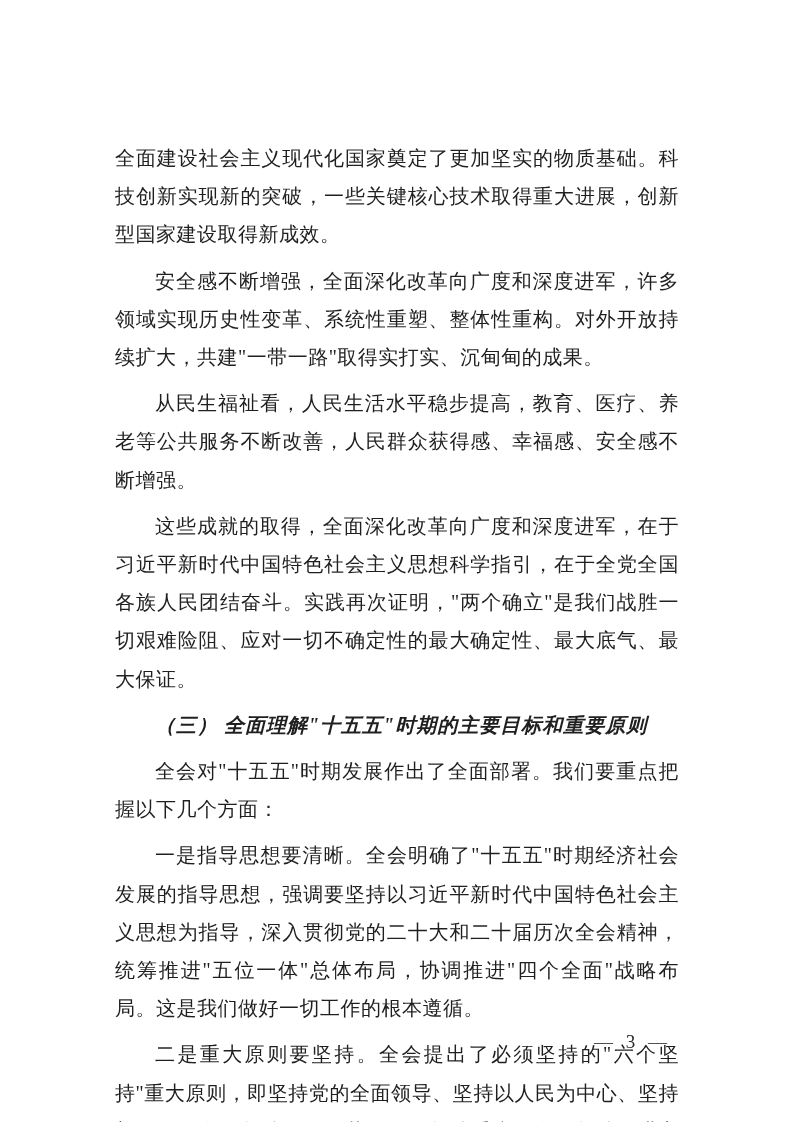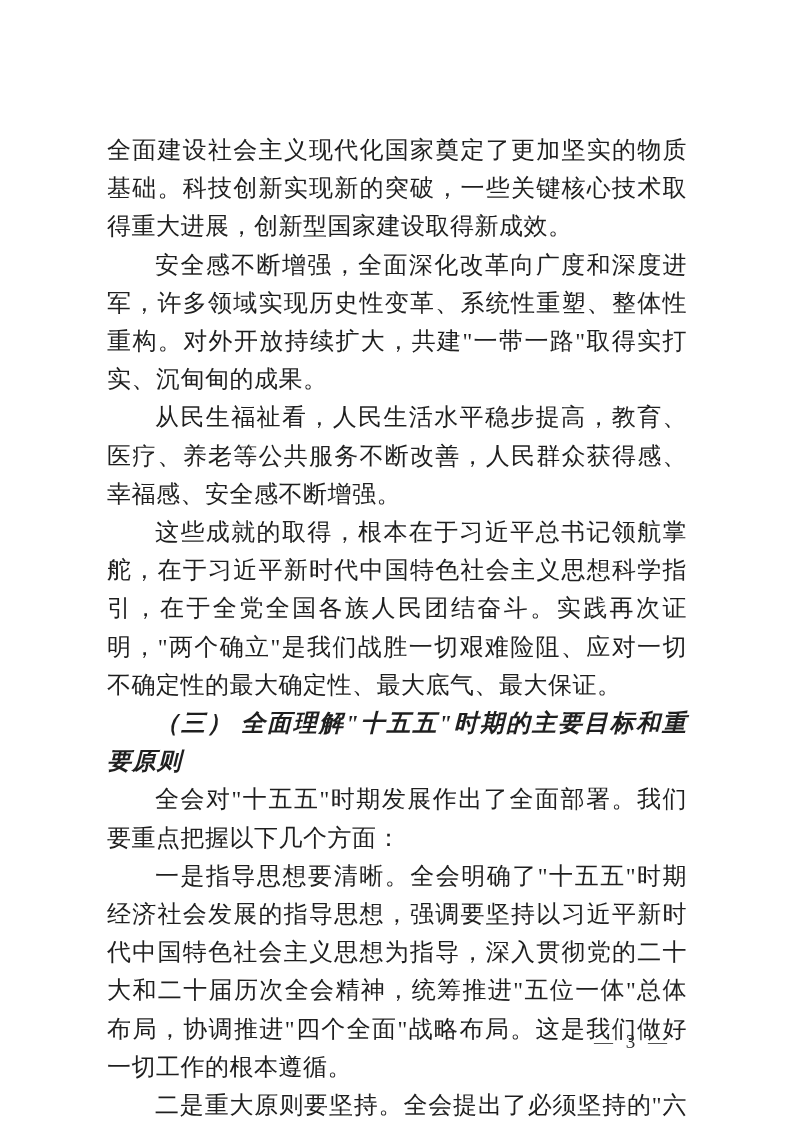--- a/index.html
+++ b/index.html
@@ -16,22 +16,22 @@
     color: #1f1f1f;
     overflow: hidden;
   }
   .body-text {
     position: absolute;
     left: 107px;
     top: 131px;
     width: 580px;
   }
   .para {
-    margin: 0;
-    font-size: 24px;
+    margin: 8px;
+    font-size: 20px;
     line-height: 38.2px;
     letter-spacing: 0.5px;
     text-align: justify;
     text-justify: inter-ideograph;
     text-indent: 2em;
   }
   .para.no-indent {
     text-indent: 0;
   }
   .para.heading {
@@ -63,21 +63,21 @@
 
 <div class="page">
 
   <main class="body-text">
     <p class="para no-indent">全面建设社会主义现代化国家奠定了更加坚实的物质基础。科技创新实现新的突破，一些关键核心技术取得重大进展，创新型国家建设取得新成效。</p>
 
     <p class="para">安全感不断增强，全面深化改革向广度和深度进军，许多领域实现历史性变革、系统性重塑、整体性重构。对外开放持续扩大，共建"一带一路"取得实打实、沉甸甸的成果。</p>
 
     <p class="para">从民生福祉看，人民生活水平稳步提高，教育、医疗、养老等公共服务不断改善，人民群众获得感、幸福感、安全感不断增强。</p>
 
-    <p class="para">这些成就的取得，根本在于习近平总书记领航掌舵，在于习近平新时代中国特色社会主义思想科学指引，在于全党全国各族人民团结奋斗。实践再次证明，"两个确立"是我们战胜一切艰难险阻、应对一切不确定性的最大确定性、最大底气、最大保证。</p>
+    <p class="para">这些成就的取得，全面深化改革向广度和深度进军，在于习近平新时代中国特色社会主义思想科学指引，在于全党全国各族人民团结奋斗。实践再次证明，"两个确立"是我们战胜一切艰难险阻、应对一切不确定性的最大确定性、最大底气、最大保证。</p>
 
     <p class="para heading">（三） 全面理解"十五五"时期的主要目标和重要原则</p>
 
     <p class="para">全会对"十五五"时期发展作出了全面部署。我们要重点把握以下几个方面：</p>
 
     <p class="para">一是指导思想要清晰。全会明确了"十五五"时期经济社会发展的指导思想，强调要坚持以习近平新时代中国特色社会主义思想为指导，深入贯彻党的二十大和二十届历次全会精神，统筹推进"五位一体"总体布局，协调推进"四个全面"战略布局。这是我们做好一切工作的根本遵循。</p>
 
     <p class="para">二是重大原则要坚持。全会提出了必须坚持的"六个坚持"重大原则，即坚持党的全面领导、坚持以人民为中心、坚持新发展理念、坚持深化改革开放、坚持系统观念、坚持推进高质量发展。这"六个坚持"是相互联系、有机统一的整体，我们必须完整准确全面贯彻落实。</p>
   </main>
 

